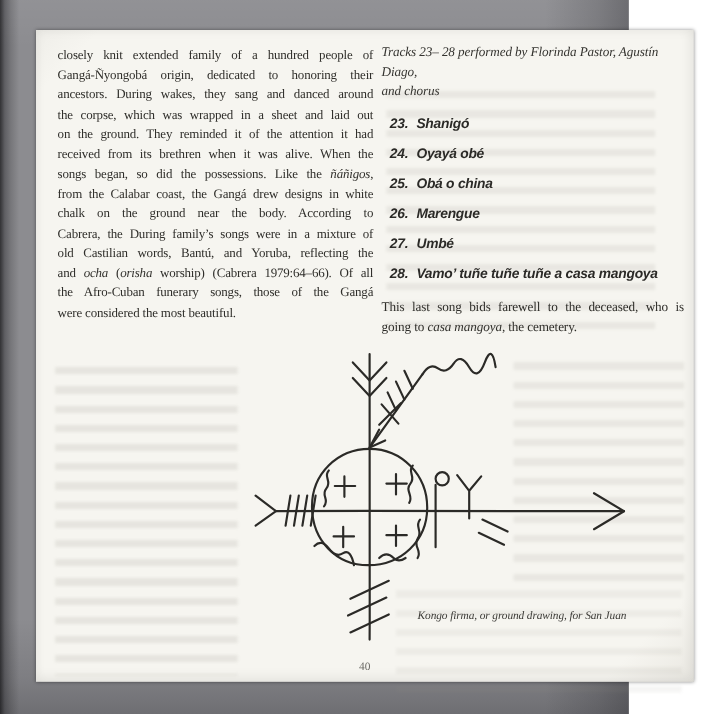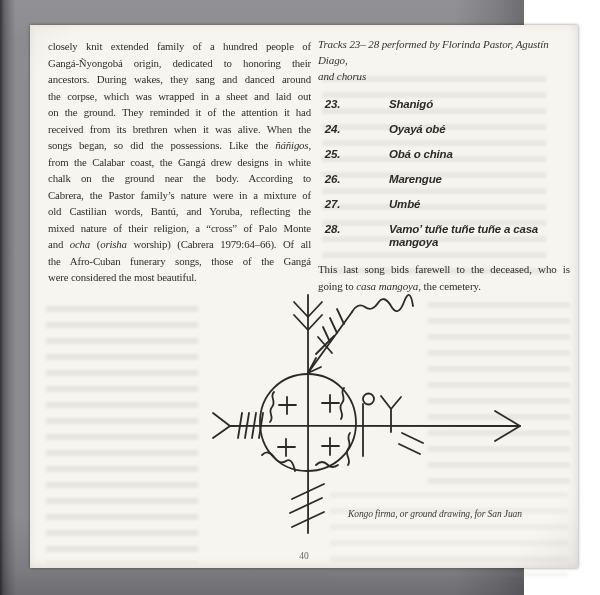--- a/index.html
+++ b/index.html
@@ -40,21 +40,21 @@
   .col-right{position:absolute;left:288px;top:11px;width:252px;color:#2f2e2a;}
   .performers-note{font-style:italic;font-size:11px;line-height:16px;letter-spacing:-0.1px;color:#34332f;}
   .performers-note .tline{text-align:left;}
   .track-list{margin-top:14px;}
   .track-item{
     display:flex;align-items:baseline;margin-bottom:12px;line-height:13px;
     font-family:"Liberation Sans",sans-serif;font-weight:bold;font-style:italic;
     font-size:11.5px;letter-spacing:-0.2px;color:#2b2a27;
   }
   .track-number{width:29px;flex:none;text-align:center;}
-  .track-title{flex:1;margin-left:42px;}
+  .track-title{flex:1;}
   .closing-note{margin-top:9px;font-size:11px;line-height:17px;letter-spacing:-0.1px;}
   .closing-note .tline{text-align:justify;text-align-last:justify;}
   .closing-note .tline:last-child{text-align-last:left;}
 
   .firma-svg{position:absolute;left:150px;top:260px;width:380px;height:280px;pointer-events:none;}
   .figure-caption{
     position:absolute;left:318px;top:483px;width:222px;
     font-style:italic;font-size:9.5px;line-height:12px;color:#3a3935;letter-spacing:-0.1px;
   }
   .page-number{
@@ -76,23 +76,22 @@
     <div class="col-left">
         <div class="tline">closely knit extended family of a hundred people of</div>
         <div class="tline">Gangá-Ñyongobá origin, dedicated to honoring their</div>
         <div class="tline">ancestors. During wakes, they sang and danced around</div>
         <div class="tline">the corpse, which was wrapped in a sheet and laid out</div>
         <div class="tline">on the ground. They reminded it of the attention it had</div>
         <div class="tline">received from its brethren when it was alive. When the</div>
         <div class="tline">songs began, so did the possessions. Like the <i>ñáñigos</i>,</div>
         <div class="tline">from the Calabar coast, the Gangá drew designs in white</div>
         <div class="tline">chalk on the ground near the body. According to</div>
-        <div class="tline">Cabrera, the Pastor family’s nature were in a mixture of</div>
+        <div class="tline">Cabrera, the During family’s songs were in a mixture of</div>
         <div class="tline">old Castilian words, Bantú, and Yoruba, reflecting the</div>
-        <div class="tline">mixed nature of their religion, a “cross” of Palo Monte</div>
         <div class="tline">and <i>ocha</i> (<i>orisha</i> worship) (Cabrera 1979:64–66). Of all</div>
         <div class="tline">the Afro-Cuban funerary songs, those of the Gangá</div>
         <div class="tline">were considered the most beautiful.</div>
       </div>
 
     <div class="col-right">
       <div class="performers-note">
           <div class="tline">Tracks 23– 28 performed by Florinda Pastor, Agustín Diago,</div>
           <div class="tline">and chorus</div>
         </div>

